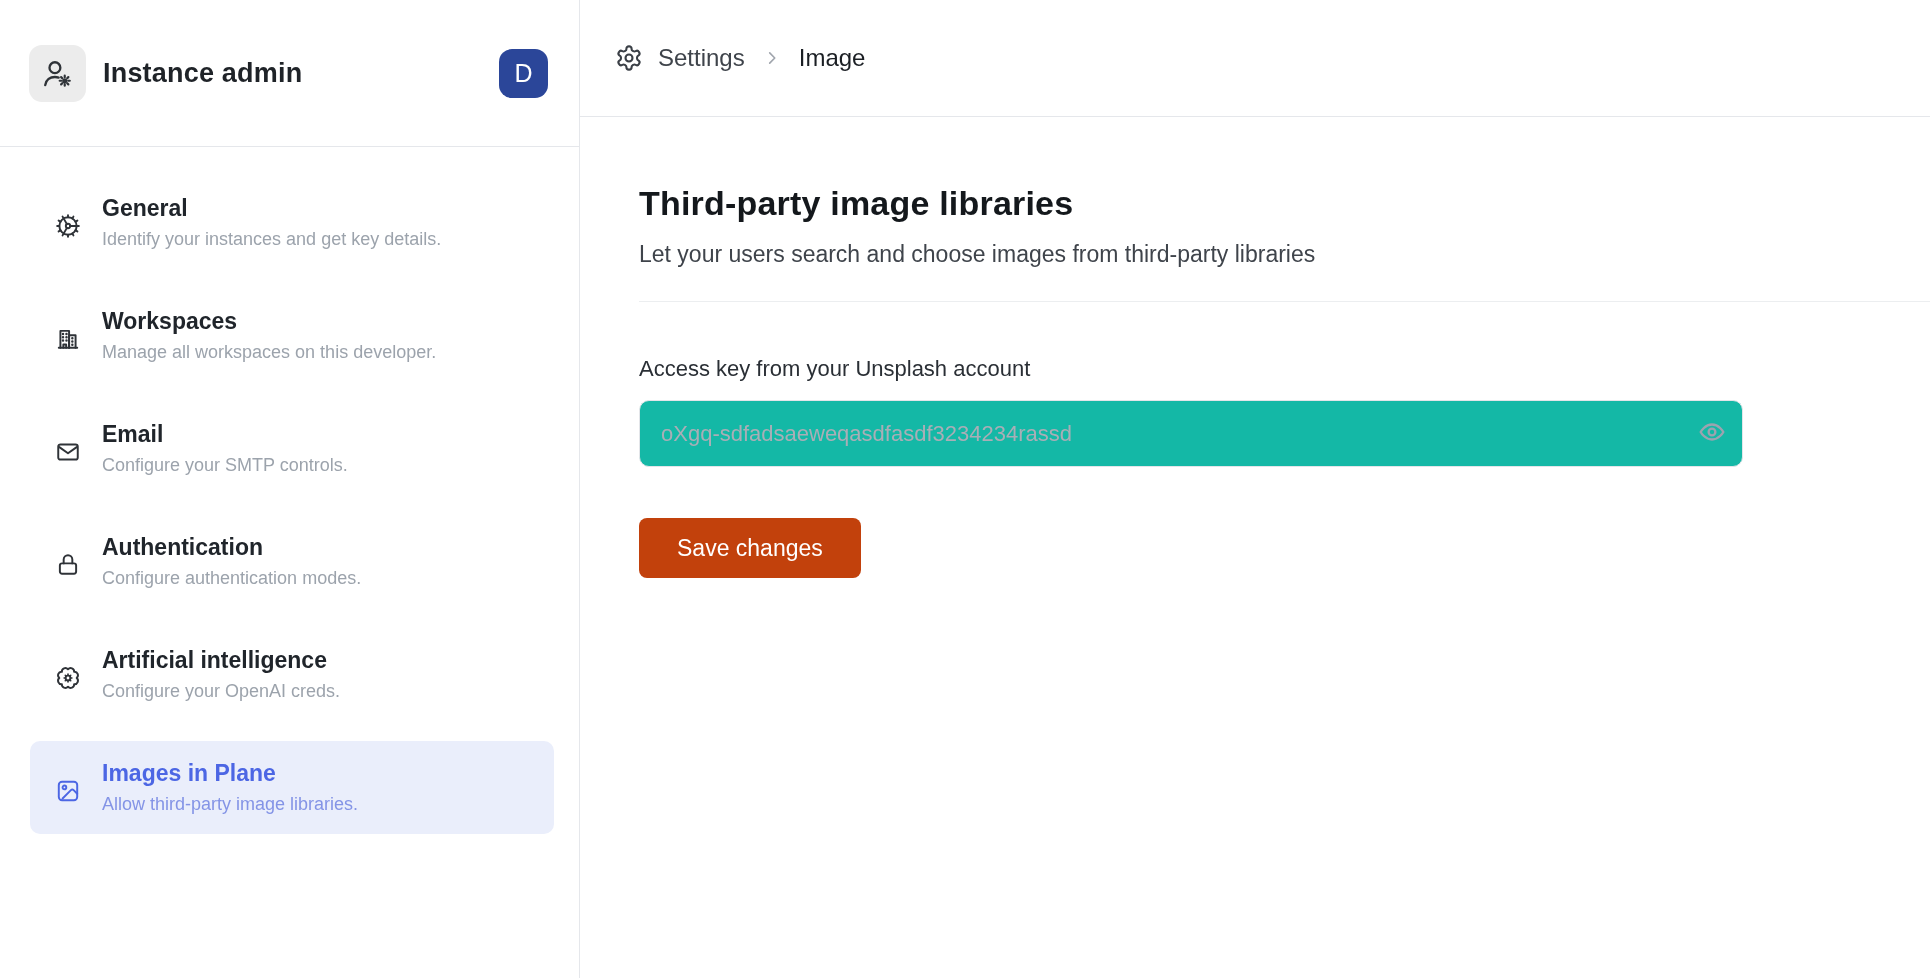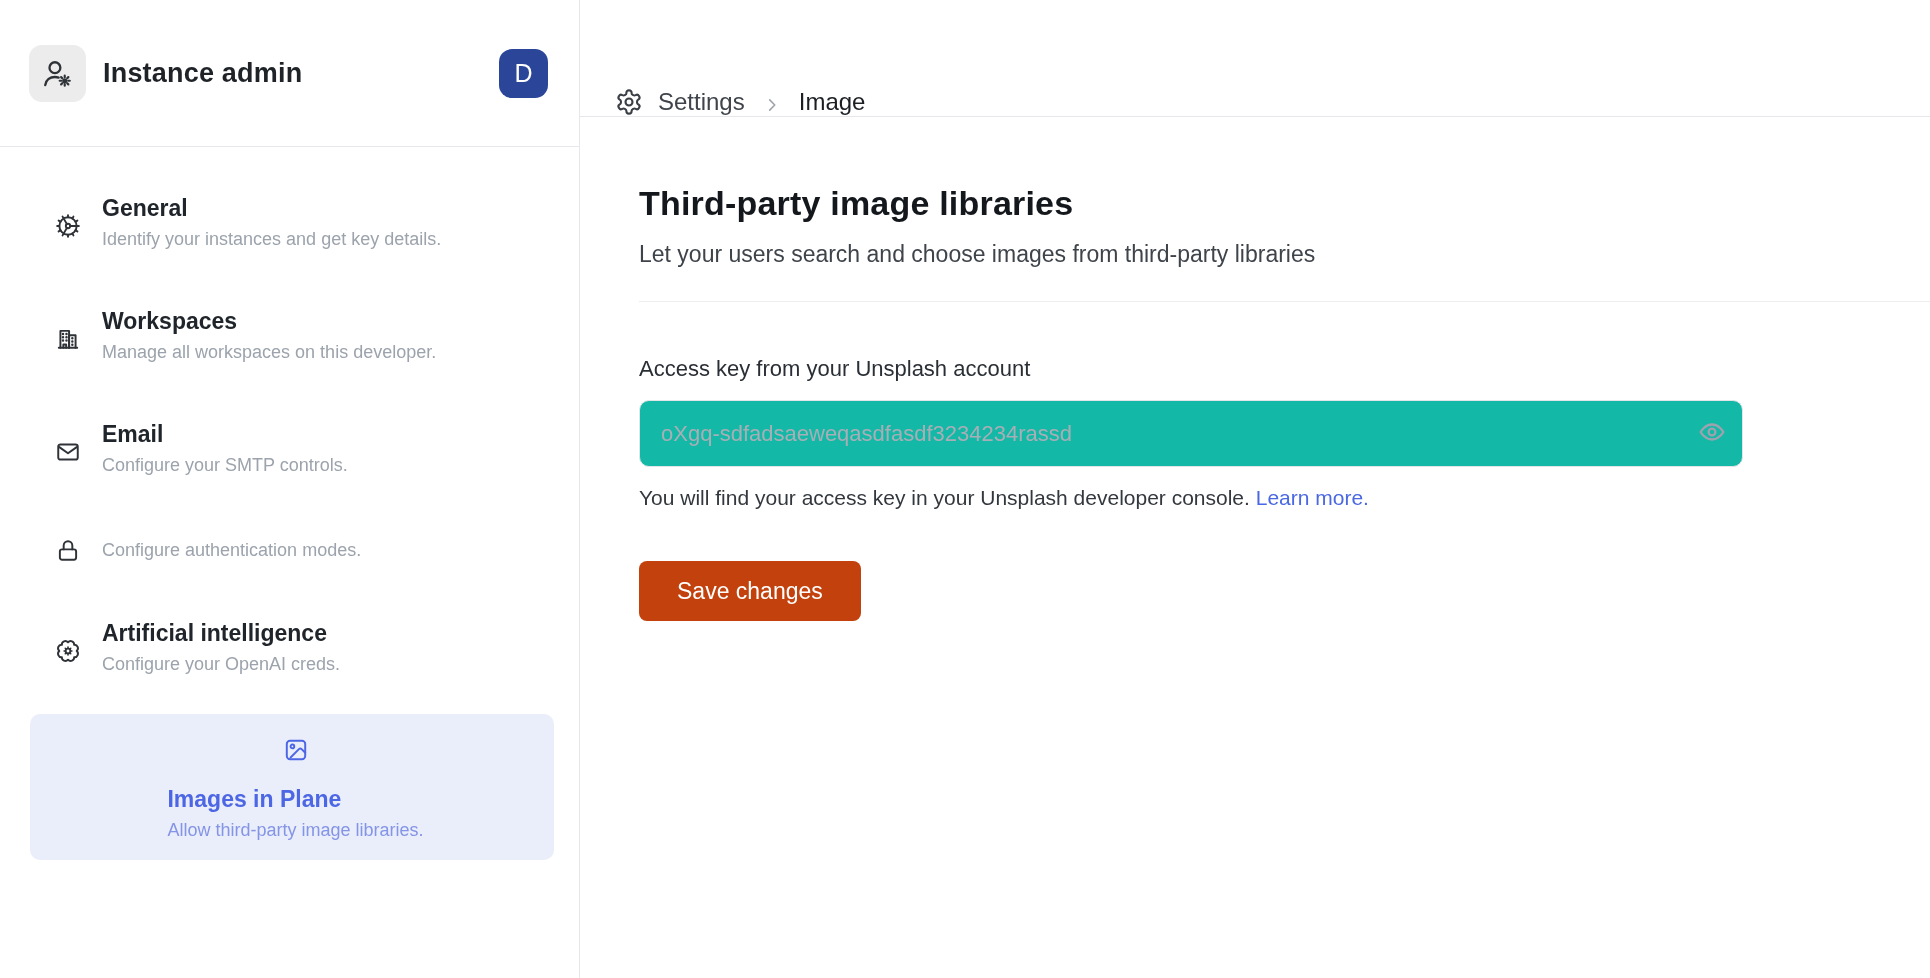--- a/index.html
+++ b/index.html
@@ -18,29 +18,29 @@
   .avatar { width:49px; height:49px; border-radius:13px; background:#2B4699; color:#fff;
             font-size:25px; font-weight:500; display:flex; align-items:center; justify-content:center; cursor:pointer; }
 
   .nav { padding:29px 24px 0 30px; }
   .nav-item { display:flex; align-items:center; gap:21px; width:524px;
               padding:17px 18px 17px 25px; border-radius:10px; margin-bottom:20px; cursor:pointer; }
   .nav-icon { width:26px; height:26px; flex-shrink:0; margin-top:6px; color:#2F3338; }
   .nav-icon svg { width:26px; height:26px; }
   .nav-title { font-size:23px; font-weight:600; color:#20252B; line-height:30px; }
   .nav-desc  { font-size:18px; color:#9CA3AC; line-height:25px; margin-top:4px; }
-  .nav-item.active { background:#EAEEFB;flex-direction:column; }
+  .nav-item.active { background:#EAEEFB; }
   .nav-item.active .nav-title { color:#4C66E4; }
   .nav-item.active .nav-desc  { color:#8494E6; }
   .nav-item.active .nav-icon  { color:#4C66E4; }
 
   
   .main { flex:1; display:flex; flex-direction:column; }
   .main-header { height:117px; flex-shrink:0; border-bottom:1px solid #E5E7EB;
-                 display:flex; align-items:flex-end; padding-left:35px; gap:15px; }
+                 display:flex; align-items:center; padding-left:35px; gap:15px; }
   .crumb-gear { width:28px; height:28px; color:#3A3F46; }
   .crumb-gear svg { width:28px; height:28px; }
   .crumb { font-size:24px; font-weight:500; color:#3F444B; cursor:pointer; }
   .crumb-sep { width:22px; height:22px; color:#A0A5AD; margin:0 1px; }
   .crumb-sep svg { width:22px; height:22px; }
   .crumb-current { font-size:24px; font-weight:500; color:#1B1F24; }
 
   .content { padding:67px 0 0 59px; }
   .page-title { font-size:34px; font-weight:700; color:#14181C; letter-spacing:.2px; }
   .page-subtitle { font-size:23px; color:#3F444B; margin-top:18px; }
@@ -129,20 +129,21 @@
       <div class="nav-desc">Configure your SMTP controls.</div>
     </span>
   </div>
 
   <div class="nav-item">
     <span class="nav-icon"><svg viewBox="0 0 24 24" fill="none" stroke="currentColor" stroke-width="1.8" stroke-linecap="round" stroke-linejoin="round">
               <rect x="4.5" y="10.5" width="15" height="9.5" rx="2"></rect>
               <path d="M8 10.5V7a4 4 0 0 1 8 0v3.5"></path>
             </svg></span>
     <span class="nav-text">
+      <div class="nav-title">Authentication</div>
       <div class="nav-desc">Configure authentication modes.</div>
     </span>
   </div>
 
   <div class="nav-item">
     <span class="nav-icon"><svg viewBox="0 0 24 24" fill="none" stroke="currentColor" stroke-width="1.8" stroke-linecap="round" stroke-linejoin="round">
               <path d="M20 12 A3.2 3.2 0 0 1 17.66 17.66 A3.2 3.2 0 0 1 12 20 A3.2 3.2 0 0 1 6.34 17.66 A3.2 3.2 0 0 1 4 12 A3.2 3.2 0 0 1 6.34 6.34 A3.2 3.2 0 0 1 12 4 A3.2 3.2 0 0 1 17.66 6.34 A3.2 3.2 0 0 1 20 12 Z"></path>
               <circle cx="12" cy="12" r="2.2"></circle>
               <path stroke-width="1.5" d="M12 8.4v1.1M12 14.5v1.1M15.6 12h-1.1M9.5 12H8.4M14.5 9.5l-.8.8M10.3 13.7l-.8.8M14.5 14.5l-.8-.8M10.3 10.3l-.8-.8"></path>
             </svg></span>
@@ -187,21 +188,17 @@
       <div class="form-label">Access key from your Unsplash account</div>
       <div class="input-wrap">
         <input class="key-input" type="text" placeholder="oXgq-sdfadsaeweqasdfasdf3234234rassd" style="">
         <button class="eye-btn">
           <span><svg viewBox="0 0 24 24" fill="none" stroke="currentColor" stroke-width="2" stroke-linecap="round" stroke-linejoin="round">
                 <path d="M2.3 12S5.8 5.6 12 5.6 21.7 12 21.7 12 18.2 18.4 12 18.4 2.3 12 2.3 12Z"></path>
                 <circle cx="12" cy="12" r="2.9"></circle>
               </svg></span>
         </button>
       </div>
-      <div class="helper">
-        <span>You will find your access key in your Unsplash developer console.</span>
-        <a>Learn more.</a>
-      </div>
 
       <button class="save-btn">Save changes</button>
     </div>
   </main>
 </div>
 
 </body></html>

